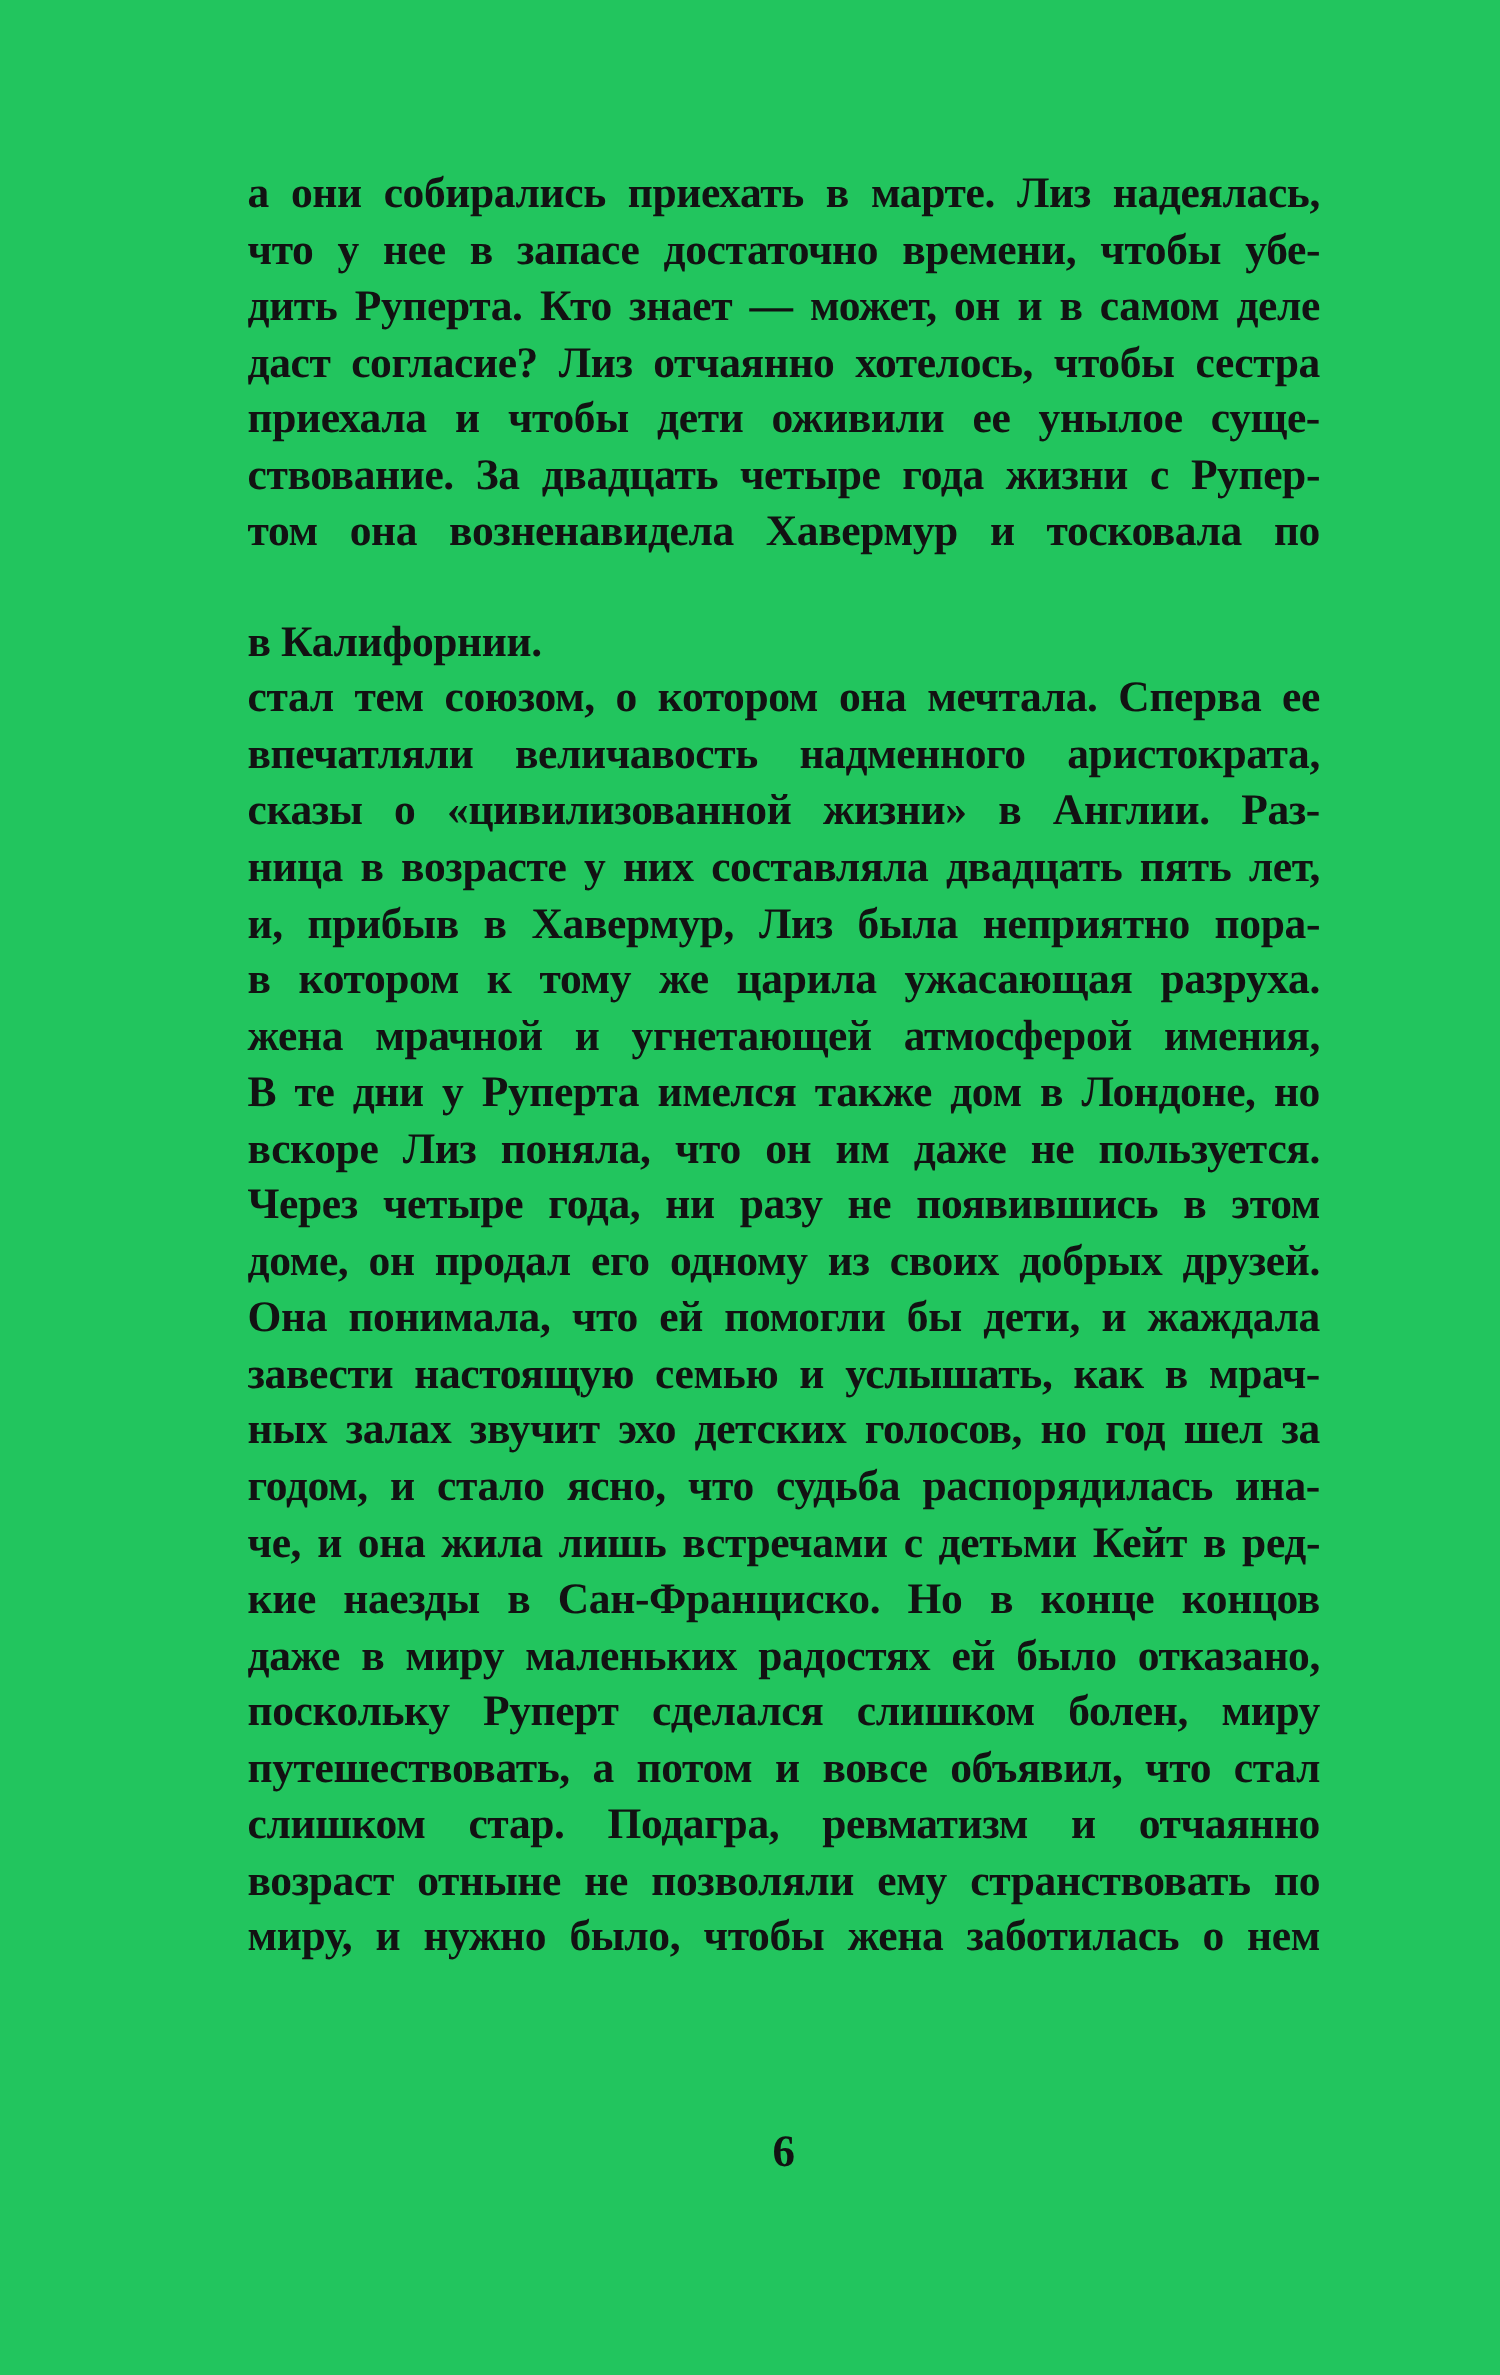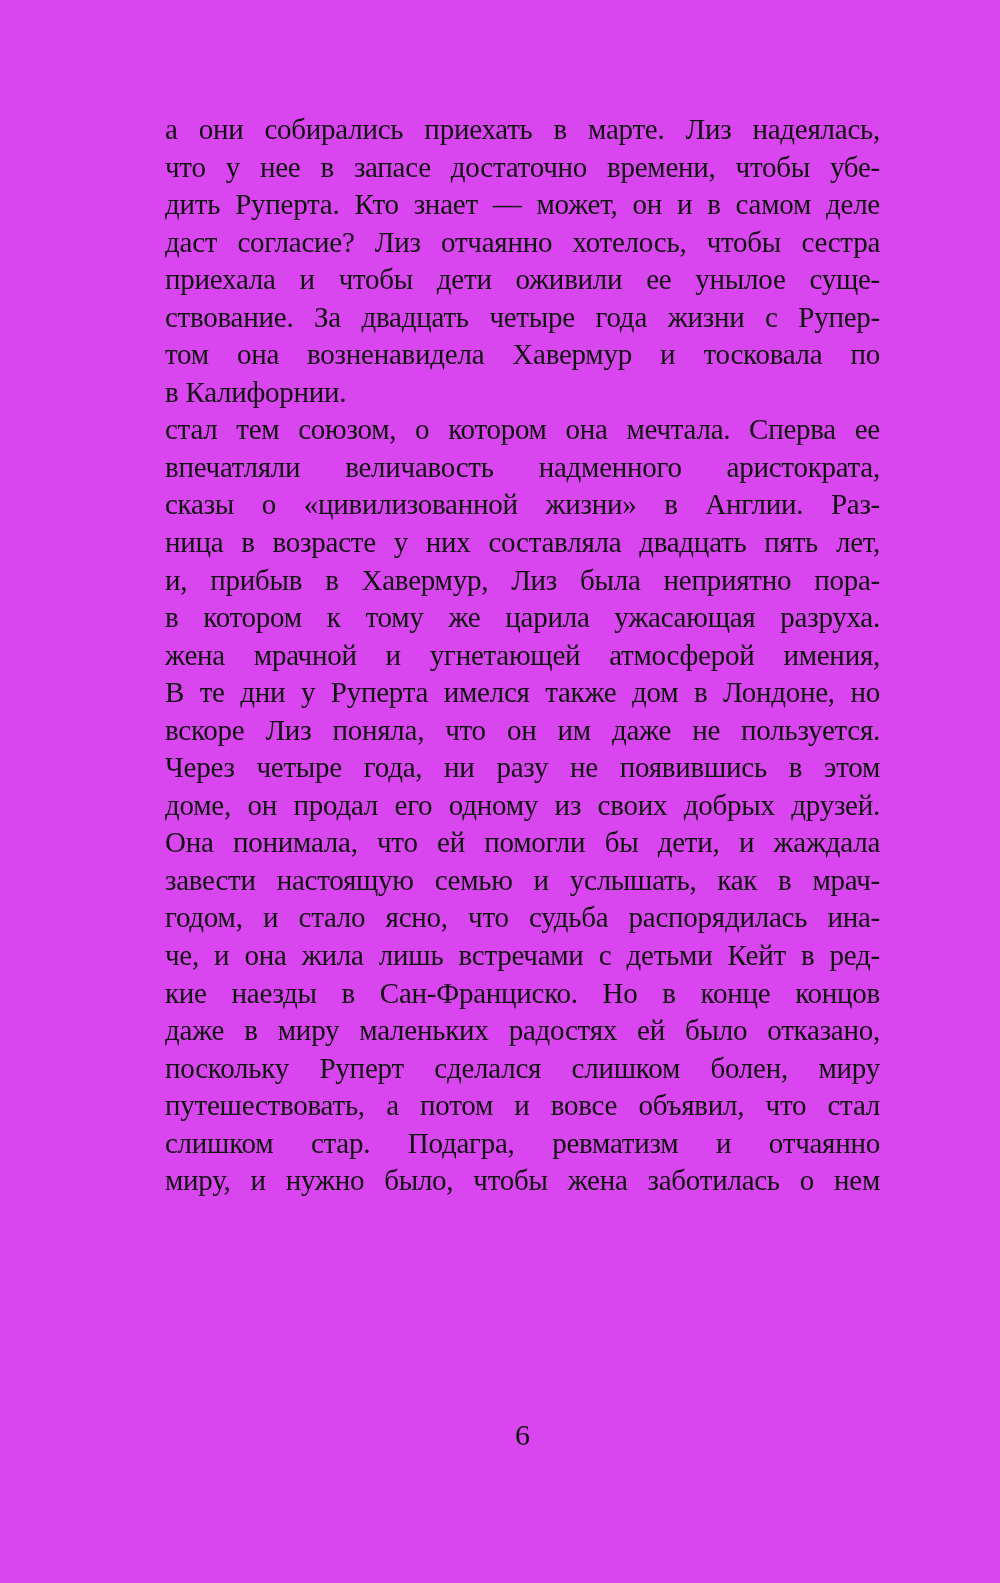--- a/index.html
+++ b/index.html
@@ -10,39 +10,41 @@
     position: relative;
     width: 1000px;
     height: 1583px;
     background: #ffffff;
     font-family: "Liberation Serif", "DejaVu Serif", serif;
     overflow: hidden;
   }
   .page {
     position: absolute;
     inset: 0;
-    background: #d946ef;
+    background: #22c55e;
+    font-weight: bold;
   }
   .text-block {
     position: absolute;
     left: 165px;
     top: 111px;
     width: 715px;
     font-size: 29px;
     line-height: 37.55px;
     color: #121212;
     letter-spacing: -0.25px;
   }
   .line {
     text-align: justify;
     text-align-last: justify;
     height: 37.55px;
   }
   .line.para-end {
     text-align-last: left;
+    margin-top: 36px;
   }
   .line.indent {
     text-indent: 45px;
   }
   .page-number {
     position: absolute;
     top: 1419px;
     left: 165px;
     width: 715px;
     text-align: center;
@@ -70,23 +72,25 @@
       <div class="line">ница в возрасте у них составляла двадцать пять лет,</div>
       <div class="line">и, прибыв в Хавермур, Лиз была неприятно пора-</div>
       <div class="line">в котором к тому же царила ужасающая разруха.</div>
       <div class="line">жена мрачной и угнетающей атмосферой имения,</div>
       <div class="line">В те дни у Руперта имелся также дом в Лондоне, но</div>
       <div class="line">вскоре Лиз поняла, что он им даже не пользуется.</div>
       <div class="line">Через четыре года, ни разу не появившись в этом</div>
       <div class="line">доме, он продал его одному из своих добрых друзей.</div>
       <div class="line">Она понимала, что ей помогли бы дети, и жаждала</div>
       <div class="line">завести настоящую семью и услышать, как в мрач-</div>
+      <div class="line">ных залах звучит эхо детских голосов, но год шел за</div>
       <div class="line">годом, и стало ясно, что судьба распорядилась ина-</div>
       <div class="line">че, и она жила лишь встречами с детьми Кейт в ред-</div>
       <div class="line">кие наезды в Сан-Франциско. Но в конце концов</div>
       <div class="line">даже в миру маленьких радостях ей было отказано,</div>
       <div class="line">поскольку Руперт сделался слишком болен, миру</div>
       <div class="line">путешествовать, а потом и вовсе объявил, что стал</div>
       <div class="line">слишком стар. Подагра, ревматизм и отчаянно</div>
+      <div class="line">возраст отныне не позволяли ему странствовать по</div>
       <div class="line">миру, и нужно было, чтобы жена заботилась о нем</div>
     </div>
   <div class="page-number">6</div>
 </div>
 
 </body></html>

